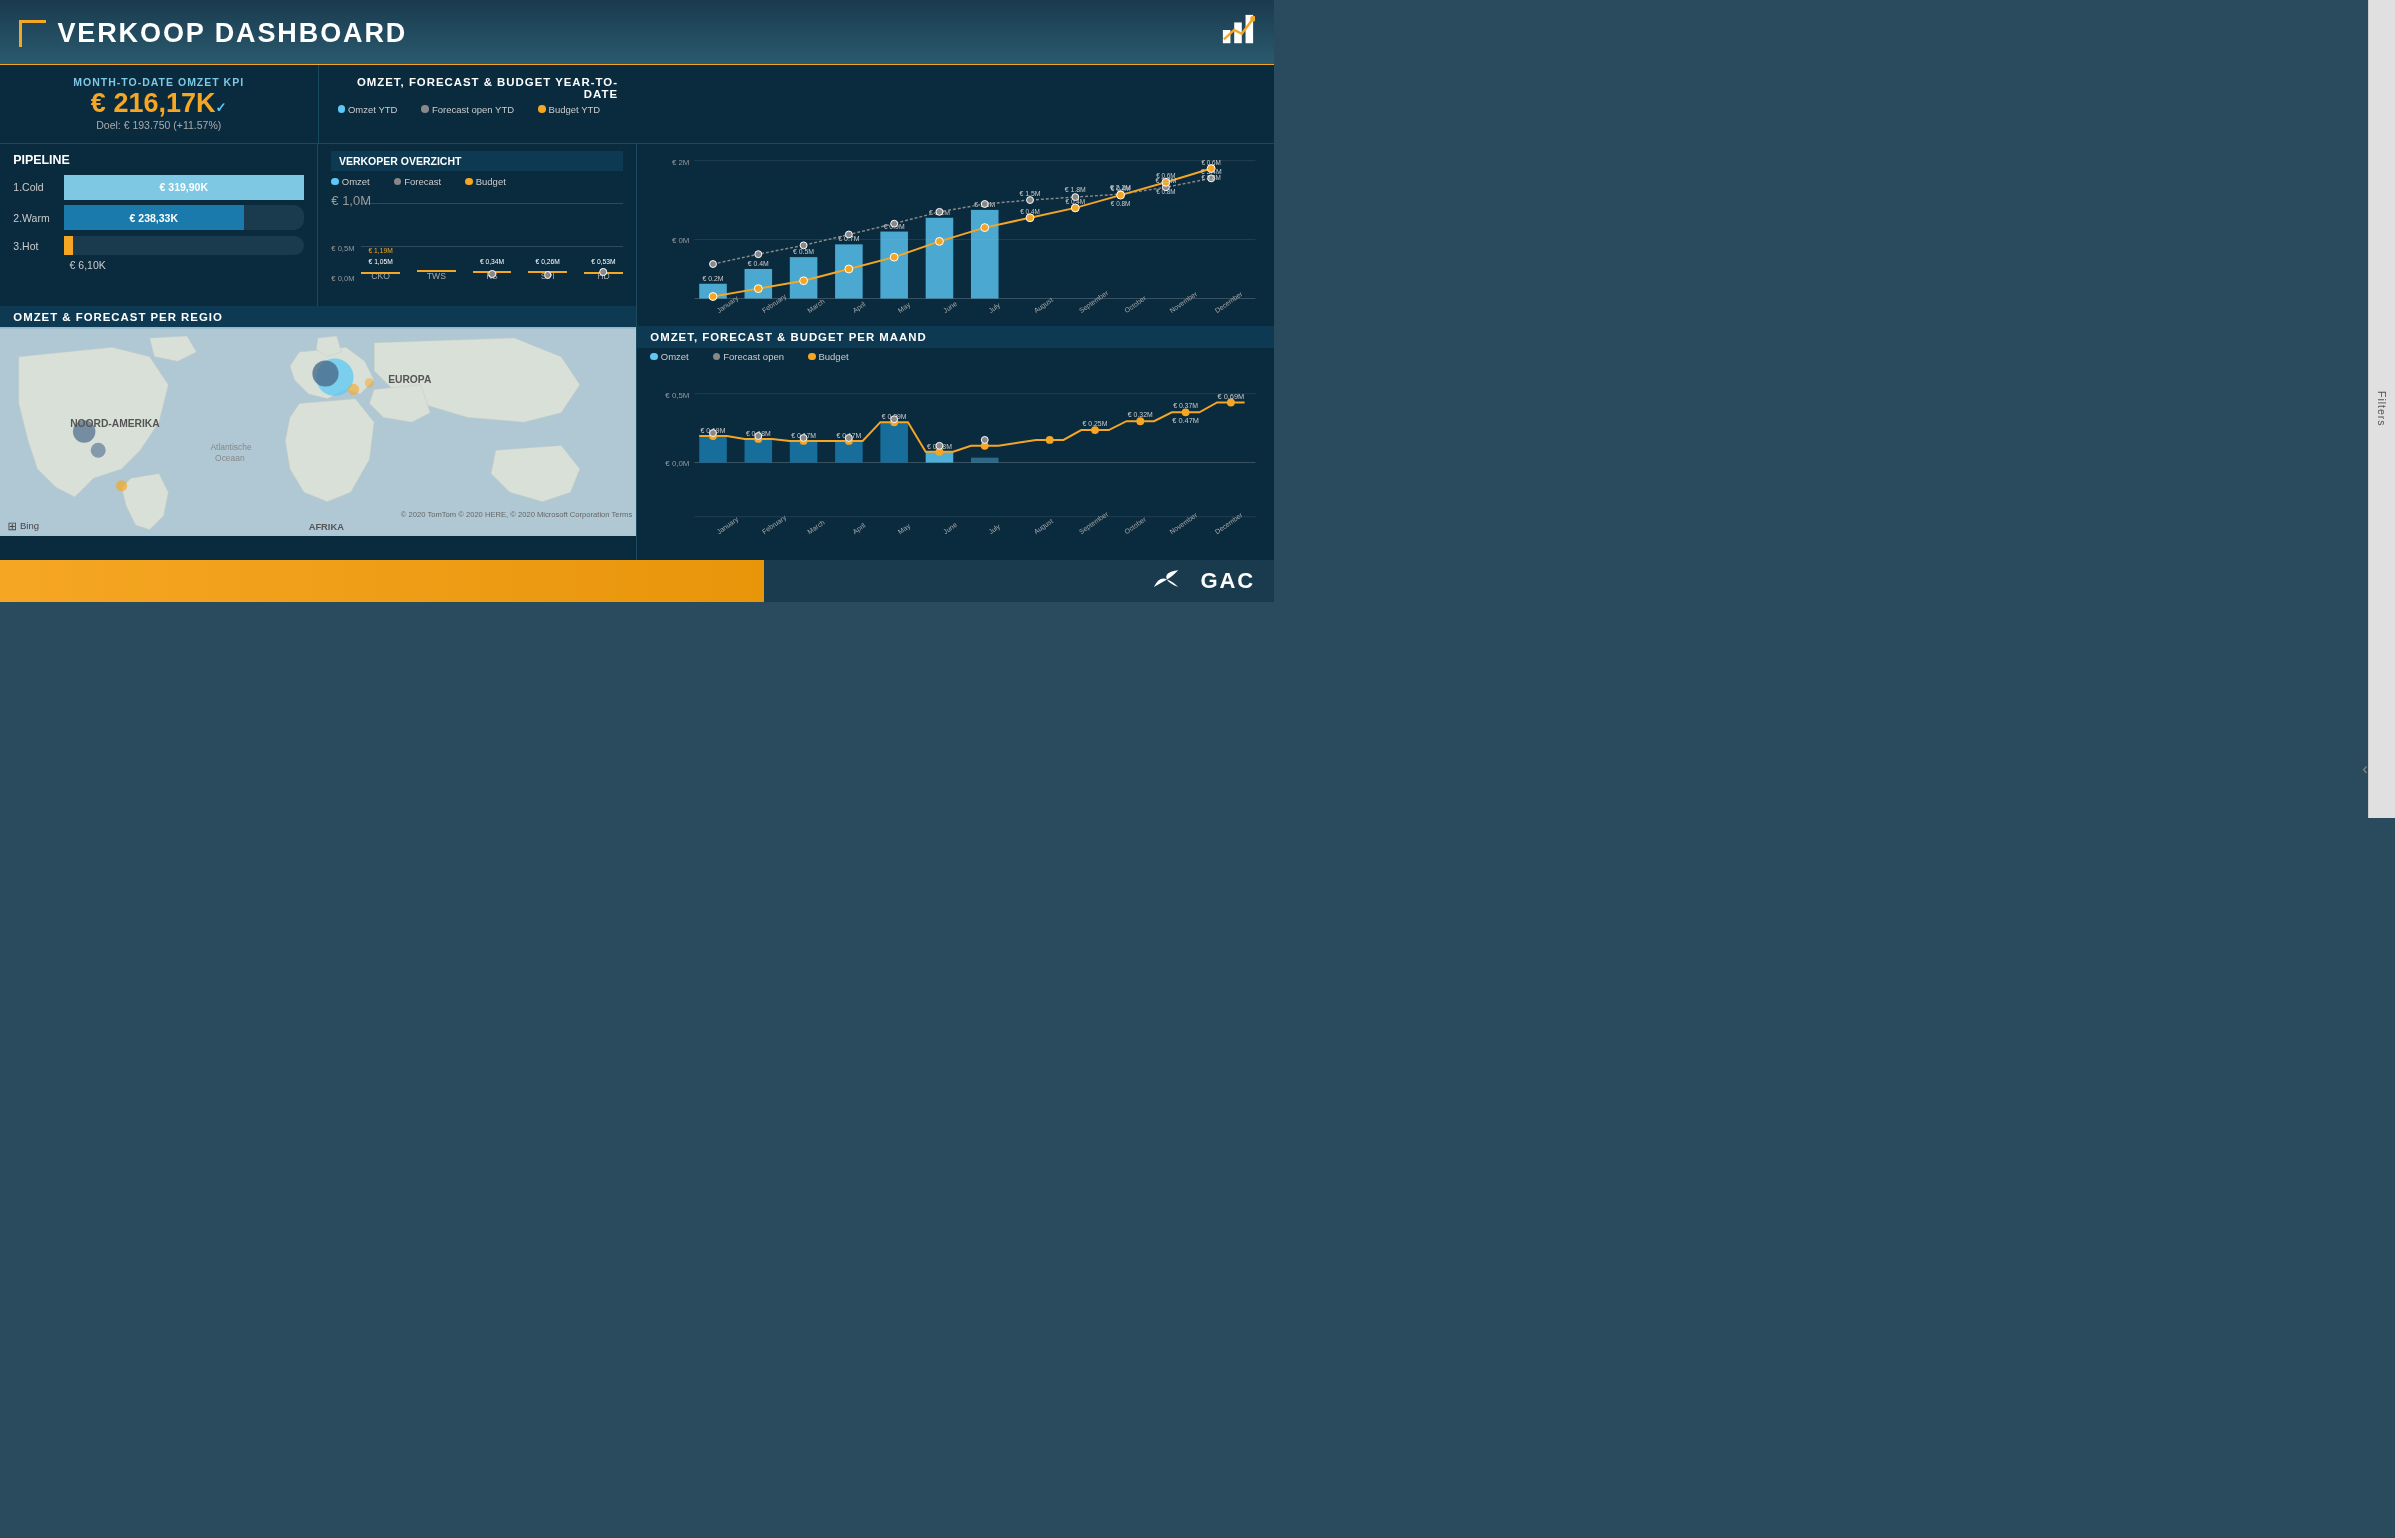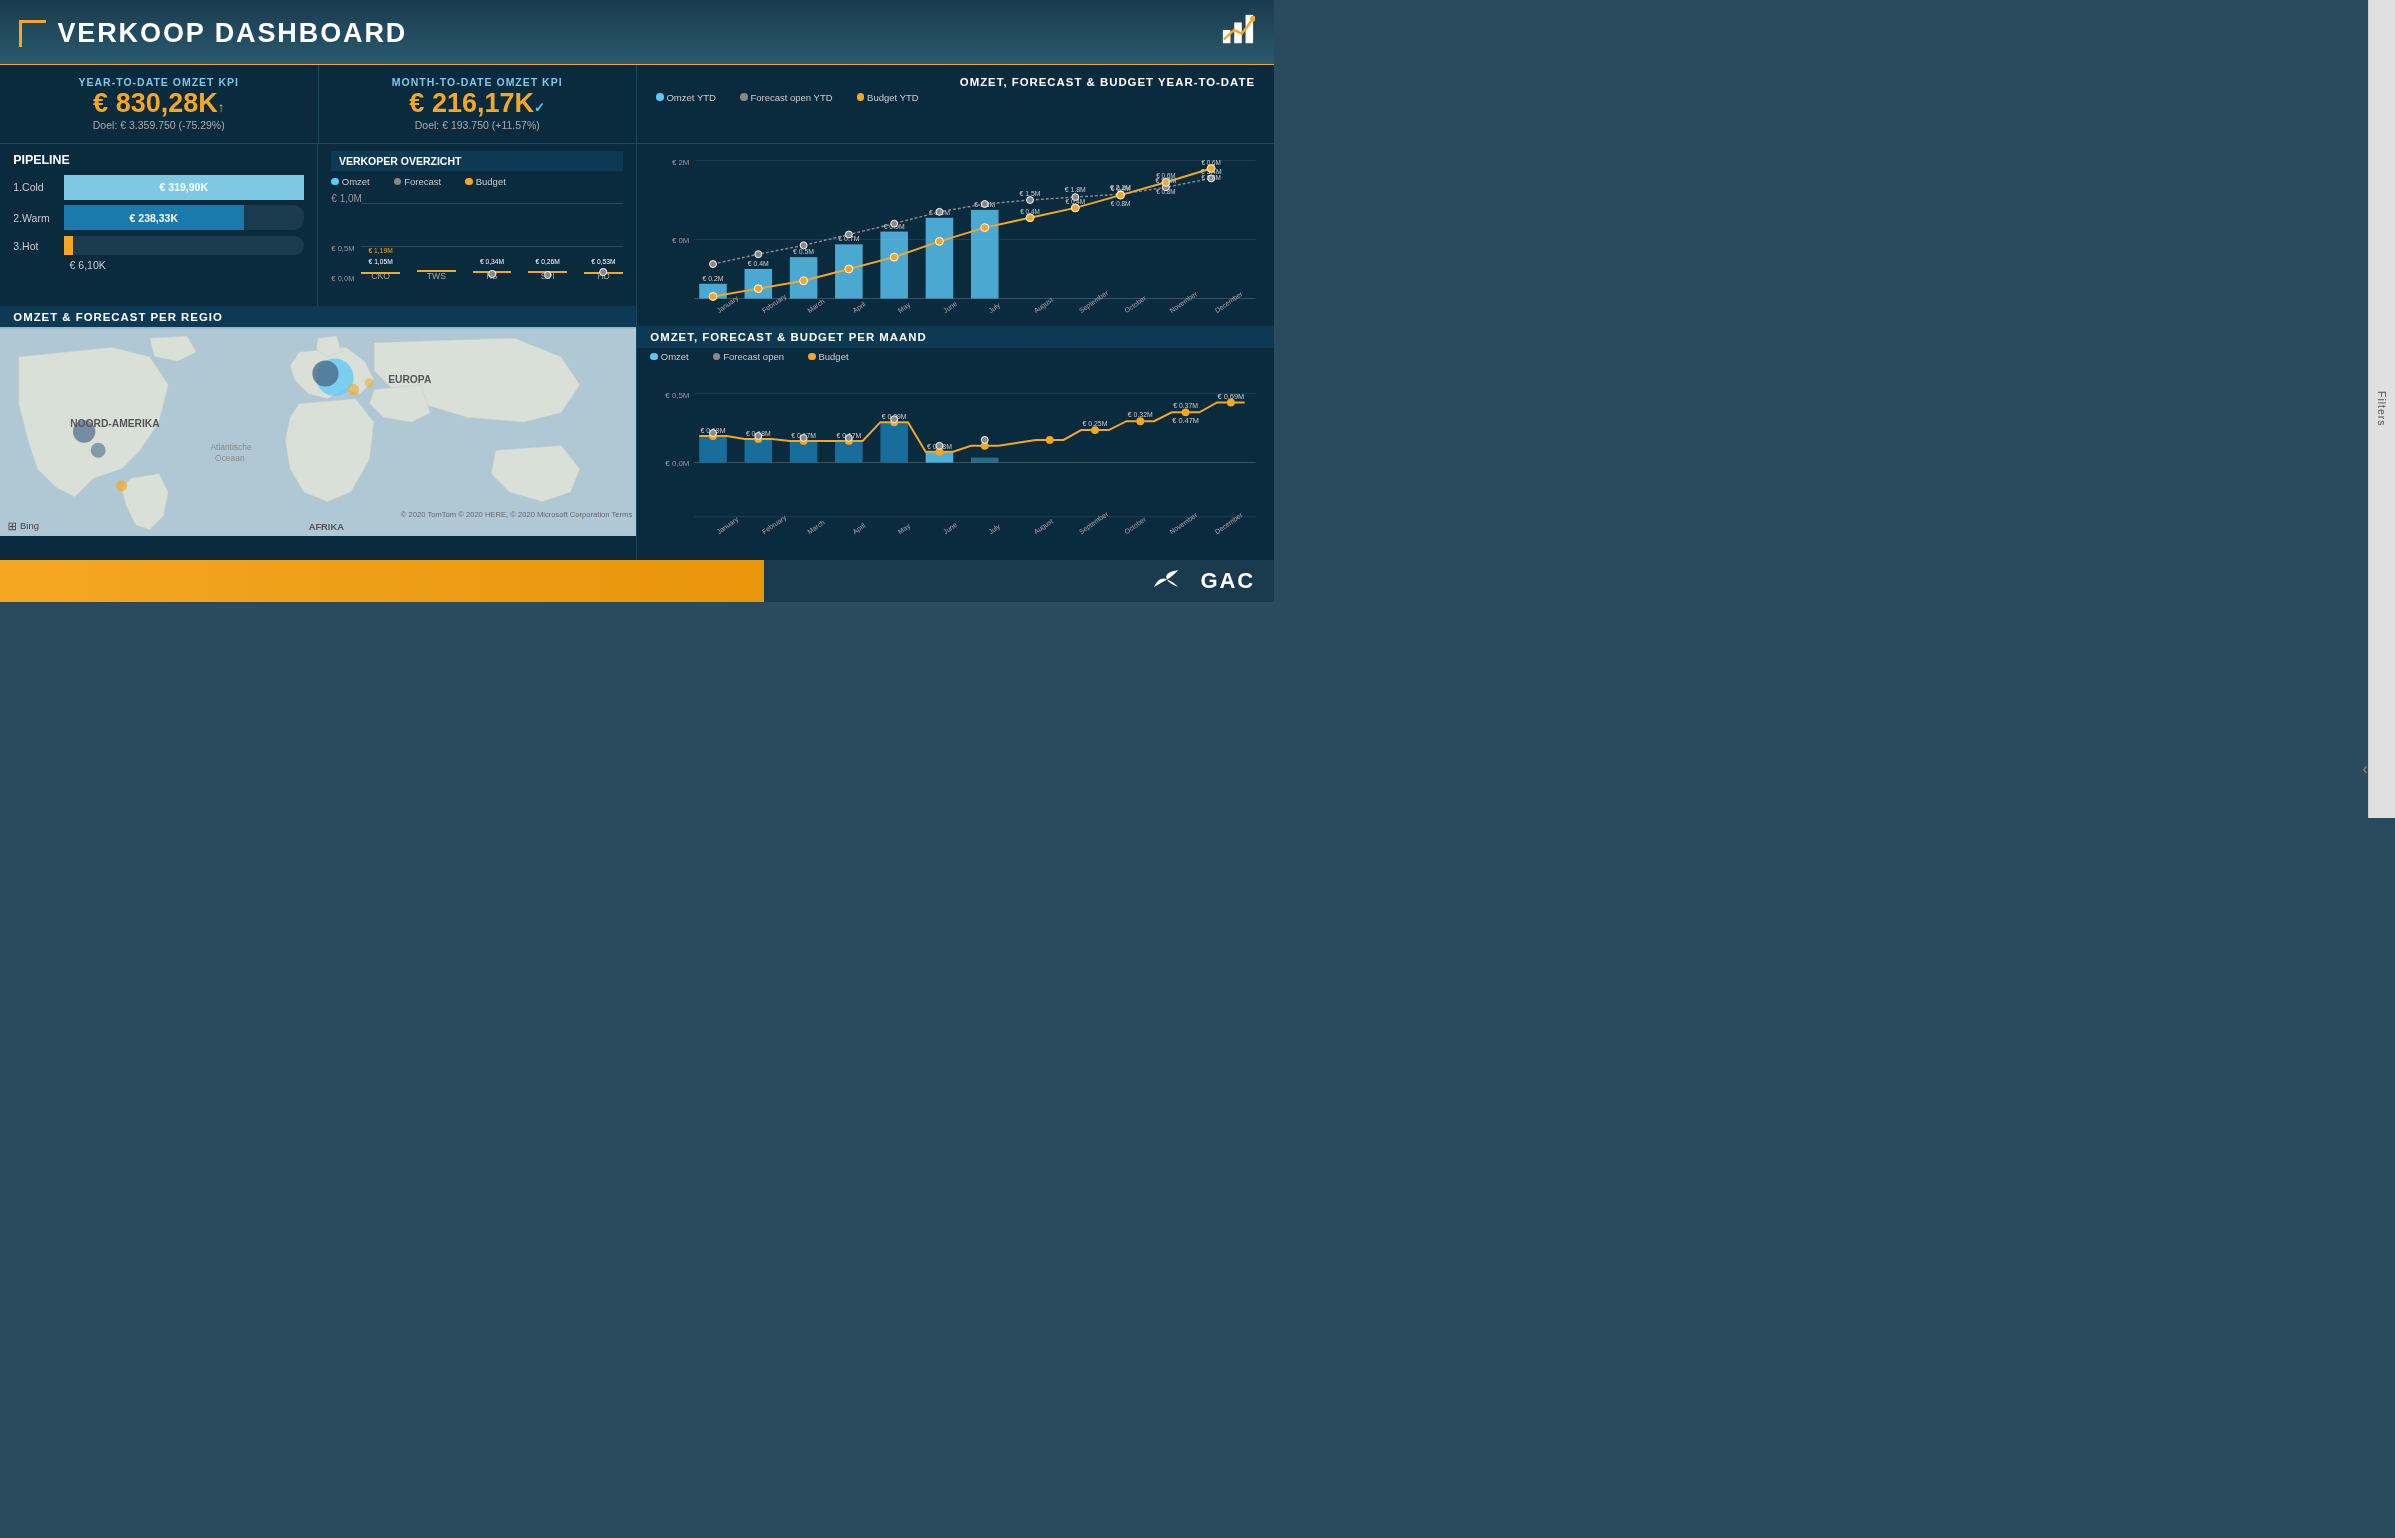--- a/index.html
+++ b/index.html
@@ -190,27 +190,20 @@
       <rect x="14" y="10" width="8" height="22" fill="white"></rect>
       <rect x="26" y="2" width="8" height="30" fill="white"></rect>
       <path d="M3 28 L14 18 L22 22 L34 6" stroke="#f5a623" stroke-width="2.5" fill="none"></path>
       <circle cx="34" cy="6" r="3" fill="#f5a623"></circle>
     </svg>
   </div>
 </div>
 
 <div class="kpi-row">
   <div class="kpi-block">
-    <div class="kpi-label">YEAR-TO-DATE OMZET KPI</div>
-    <div class="kpi-value">
-      <span>€ 830,28K</span><span style="font-size:13.3px;color:#f5a623;">↑</span>
-    </div>
-    <div class="kpi-sub">Doel: € 3.359.750 (-75.29%)</div>
-  </div>
-  <div class="kpi-block">
     <div class="kpi-label">MONTH-TO-DATE OMZET KPI</div>
     <div class="kpi-value">
       <span>€ 216,17K</span><span style="font-size:13.3px;color:#5bc8f5;">✓</span>
     </div>
     <div class="kpi-sub">Doel: € 193.750 (+11.57%)</div>
   </div>
 
   <div class="kpi-block" style="text-align:right;">
     <div class="kpi-label" style="color:white;font-size:11.4px;">OMZET, FORECAST &amp; BUDGET YEAR-TO-DATE</div>
     <div class="chart-legend" style="margin-top:3.8px;">
@@ -256,21 +249,21 @@
       <div style="padding:7.6px 13.3px;background:#0a2a3e;">
         <div style="background:#0d3a52;padding:3.8px 7.6px;font-size:10.5px;font-weight:700;margin-bottom:5.7px;">VERKOPER OVERZICHT</div>
         <div class="chart-legend">
           <span><span class="legend-dot dot-omzet"></span>Omzet</span>
           <span><span class="legend-dot dot-forecast"></span>Forecast</span>
           <span><span class="legend-dot dot-budget"></span>Budget</span>
         </div>
 
         <div style="position:relative;height:105px;">
 
-          <div style="position:absolute;left:0;top:0;font-size:10px;color:#999;">€ 1,0M</div>
+          <div style="position:absolute;left:0;top:0;font-size:13px;color:#999;">€ 1,0M</div>
           <div style="position:absolute;left:0;top:48%;font-size:7.6px;color:#999;">€ 0,5M</div>
           <div style="position:absolute;left:0;bottom:15px;font-size:7.6px;color:#999;">€ 0,0M</div>
 
           <div style="position:absolute;left:30px;right:0;top:9.5px;height:1px;background:rgba(255,255,255,0.15);"></div>
           <div style="position:absolute;left:30px;right:0;top:50%;height:1px;background:rgba(255,255,255,0.15);"></div>
 
           <div style="position:absolute;left:30px;right:0;bottom:17px;top:11.4px;display:flex;align-items:flex-end;gap:17px;">
 
             <div style="flex:1;display:flex;flex-direction:column;align-items:center;position:relative;">
               <span style="font-size:6.7px;color:#f5a623;position:absolute;top:-21px;">€ 1,19M</span>

